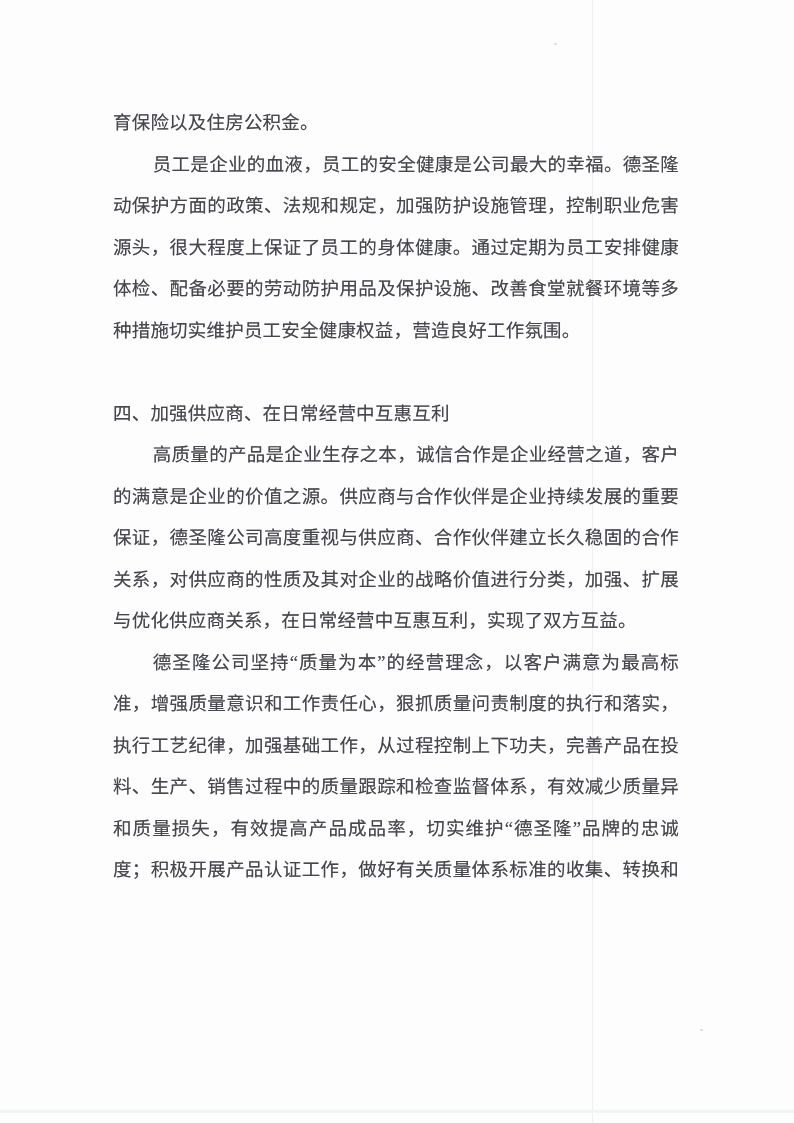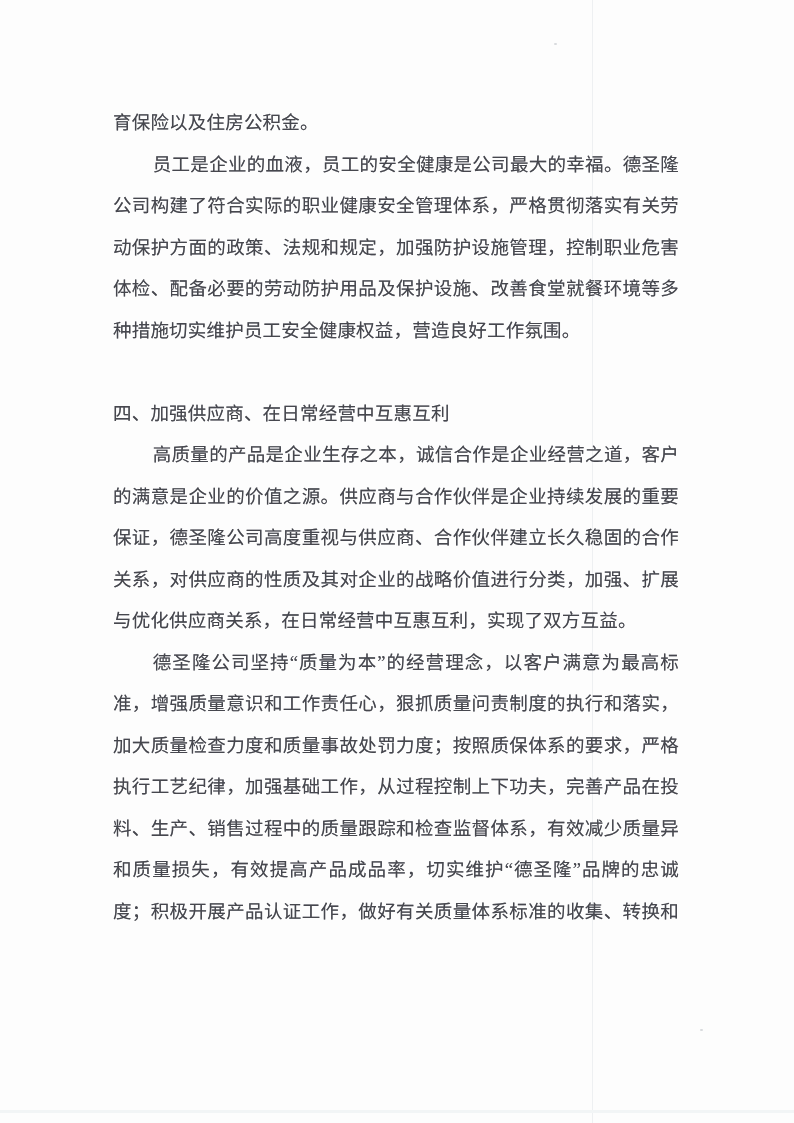--- a/index.html
+++ b/index.html
@@ -78,36 +78,35 @@
   <div class="scan-vline"></div>
   <div class="speck s1"></div>
   <div class="speck s2"></div>
   <div class="scan-bottom-edge"></div>
   <div class="content">
       <div class="paragraph">
         <div class="line">育保险以及住房公积金。</div>
       </div>
       <div class="paragraph">
         <div class="line j ind">员工是企业的血液，员工的安全健康是公司最大的幸福。德圣隆</div>
-        <div class="line j">公司构建了符合实际的职业健康安全管理体系，严格贯彻落实有关劳</div>
         <div class="line j">动保护方面的政策、法规和规定，加强防护设施管理，控制职业危害</div>
+        <div class="line j">源头，很大程度上保证了员工的身体健康。通过定期为员工安排健康</div>
         <div class="line j">体检、配备必要的劳动防护用品及保护设施、改善食堂就餐环境等多</div>
         <div class="line">种措施切实维护员工安全健康权益，营造良好工作氛围。</div>
       </div>
       <div class="line heading">四、加强供应商、在日常经营中互惠互利</div>
       <div class="paragraph">
         <div class="line j ind">高质量的产品是企业生存之本，诚信合作是企业经营之道，客户</div>
         <div class="line j">的满意是企业的价值之源。供应商与合作伙伴是企业持续发展的重要</div>
         <div class="line j">保证，德圣隆公司高度重视与供应商、合作伙伴建立长久稳固的合作</div>
         <div class="line j">关系，对供应商的性质及其对企业的战略价值进行分类，加强、扩展</div>
         <div class="line">与优化供应商关系，在日常经营中互惠互利，实现了双方互益。</div>
       </div>
       <div class="paragraph">
         <div class="line j ind">德圣隆公司坚持“质量为本”的经营理念，以客户满意为最高标</div>
         <div class="line j">准，增强质量意识和工作责任心，狠抓质量问责制度的执行和落实，</div>
-        <div class="line j">加大质量检查力度和质量事故处罚力度；按照质保体系的要求，严格</div>
         <div class="line j">执行工艺纪律，加强基础工作，从过程控制上下功夫，完善产品在投</div>
         <div class="line j">料、生产、销售过程中的质量跟踪和检查监督体系，有效减少质量异</div>
         <div class="line j">和质量损失，有效提高产品成品率，切实维护“德圣隆”品牌的忠诚</div>
         <div class="line j">度；积极开展产品认证工作，做好有关质量体系标准的收集、转换和</div>
       </div>
     </div>
 </div>
 
 </body></html>

